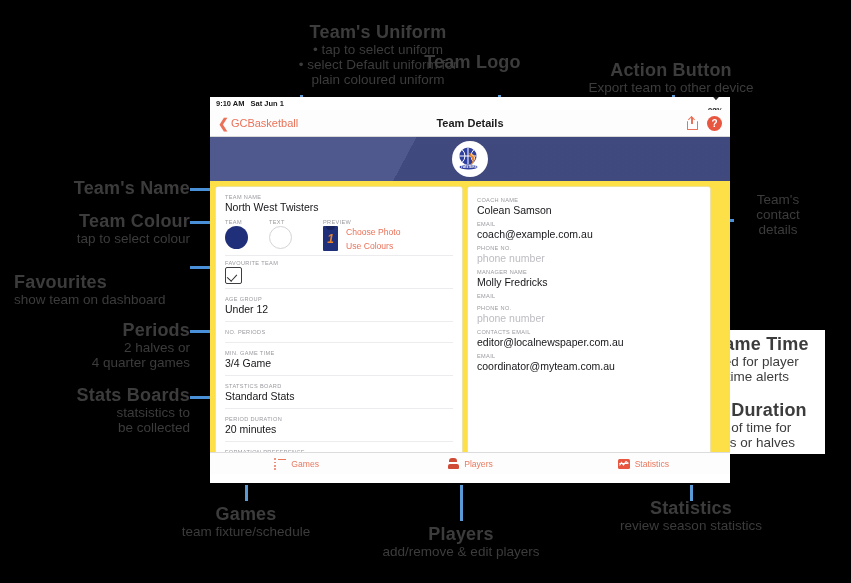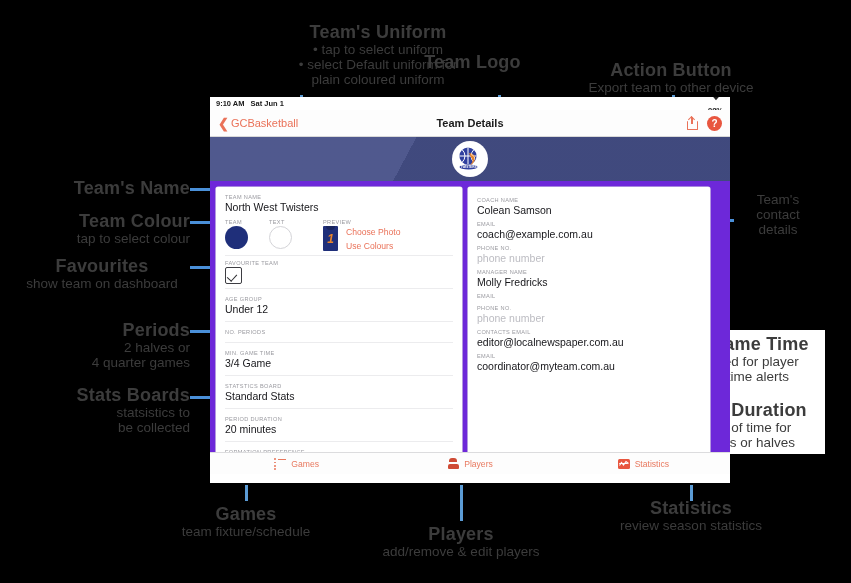--- a/index.html
+++ b/index.html
@@ -88,21 +88,21 @@
     content:""; position:absolute; inset:0;
     background: linear-gradient(118deg, rgba(255,255,255,.06) 0 38%, rgba(0,0,0,.07) 38% 100%);
   }
   .logo {
     width: 36px; height: 36px; border-radius: 50%; background: #fff;
     position: relative; z-index: 3; overflow: hidden;
     display:flex; align-items:center; justify-content:center;
   }
   .logo svg { display:block; }
 
-  .sheet { position: relative; height: 293px; background: #6d28d9; padding: 6px; }
+  .sheet { position: relative; height: 293px; background: #fde047; padding: 6px; }
   .cols { display: flex; gap: 6px; height: 100%; }
   .card {
     background: #fff; border-radius: 2px; padding: 7px 0 0 0;
     box-shadow: 0 0 0 0.6px #e4e4e6;
   }
   .card.left { width: 246px; }
   .card.right { width: 242px; }
 
   .fieldgroup { padding: 0 9px; }
   .flabel {
@@ -224,21 +224,21 @@
   <div class="lineH" style="left:190px; top:188px; width:46px;"></div>
   <div class="dot" style="left:232px; top:185px;"></div>
 
   <div class="ann" style="left:28px; top:211px; width:162px; text-align:right;">
     <div class="hd">Team Colour</div>
     <div class="sub">tap to select colour</div>
   </div>
   <div class="lineH" style="left:190px; top:221px; width:46px;"></div>
   <div class="dot" style="left:232px; top:218px;"></div>
 
-  <div class="ann" style="left:14px; top:256px; width:176px; text-align:center;">
+  <div class="ann" style="left:14px; top:272px; width:176px; text-align:left;">
     <div class="hd">Favourites</div>
     <div class="sub">show team on dashboard</div>
   </div>
   <div class="lineH" style="left:190px; top:266px; width:46px;"></div>
   <div class="dot" style="left:232px; top:263px;"></div>
 
   <div class="ann" style="left:28px; top:320px; width:162px; text-align:right;">
     <div class="hd">Periods</div>
     <div class="sub">2 halves or</div>
     <div class="sub">4 quarter games</div>

